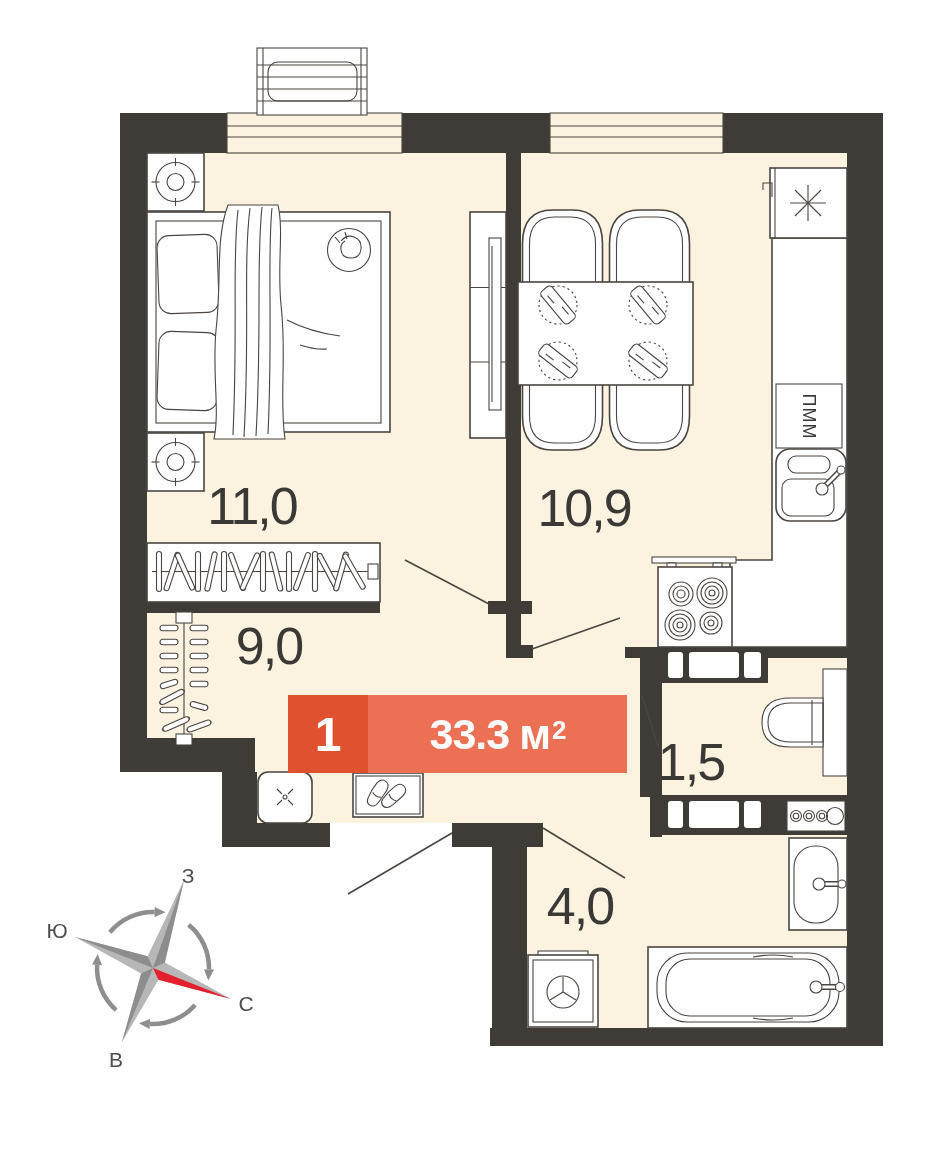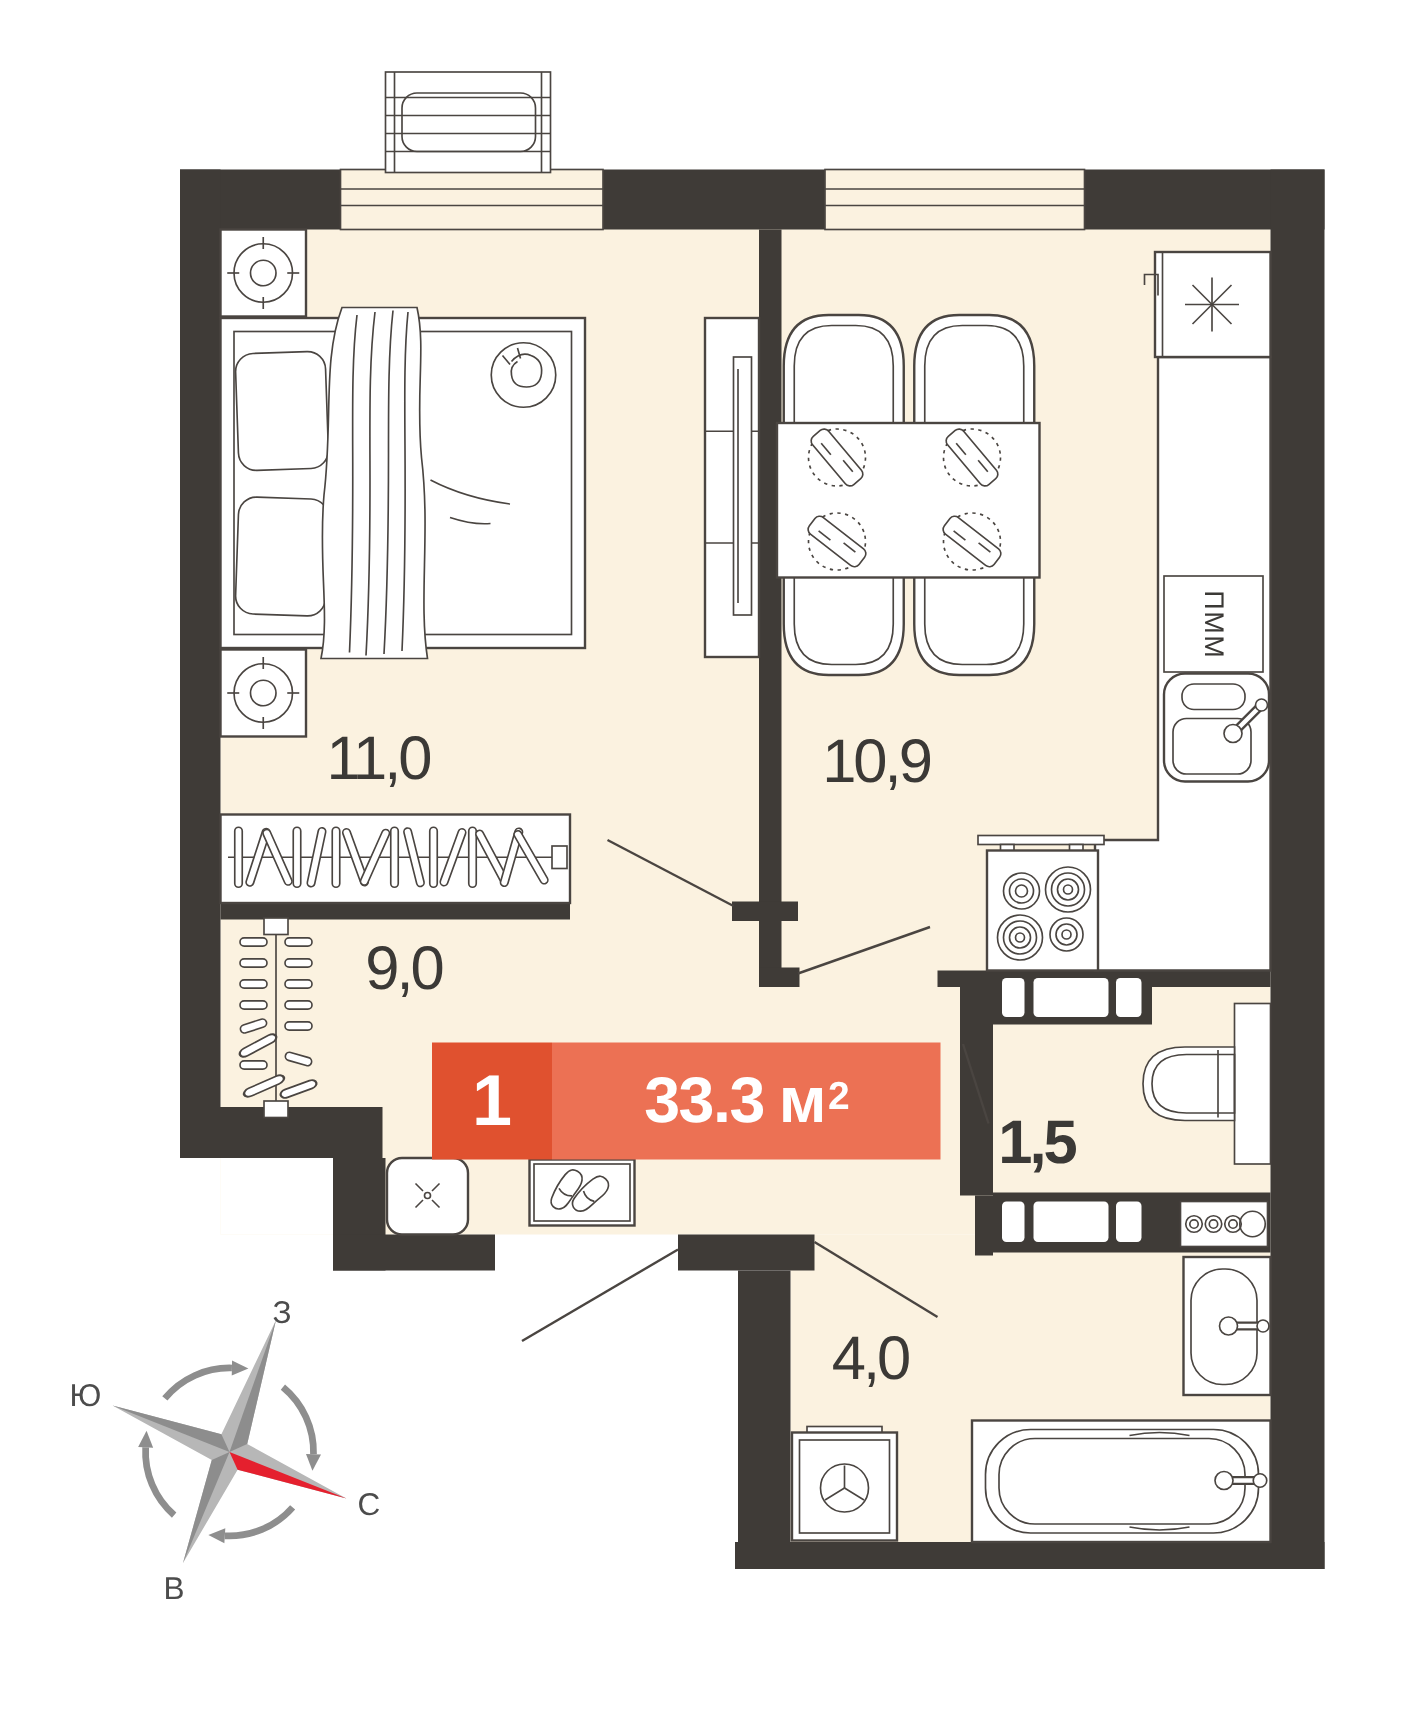--- a/index.html
+++ b/index.html
@@ -9,21 +9,21 @@
   }
   html,body{margin:0;padding:0;background:#fff;}
   .stage{position:relative;width:947px;height:1155px;background:#fff;overflow:hidden;
          font-family:"Liberation Sans",sans-serif;}
   .wall{fill:var(--wall);}
   .floor{fill:var(--floor);}
   .wht{fill:#fff;}
   .fx{fill:#fff;stroke:var(--line);stroke-width:1.6;}
   .ln{fill:none;stroke:var(--line);stroke-width:1.6;}
   .th{stroke-width:1.1;}
-  .rl{position:absolute;transform:translate(-50%,-50%);font-size:41px;font-weight:400;
+  .rl{position:absolute;transform:translate(-50%,-50%);font-size:52px;font-weight:400;
       color:var(--text);letter-spacing:-2px;white-space:nowrap;}
   .badge{position:absolute;left:288px;top:695px;width:339px;height:78px;display:flex;
          color:#fff;font-weight:700;}
   .badge .bnum{width:80px;background:var(--badge-dark);display:flex;align-items:center;
          justify-content:center;font-size:48px;}
   .badge .barea{flex:1;background:var(--badge-light);display:flex;align-items:center;
          justify-content:center;font-size:43px;letter-spacing:-1px;}
   .badge .barea sup{font-size:26px;position:relative;top:-4px;margin-left:2px;}
   .badge .barea .bu{margin-left:10px;}
   .pmm{position:absolute;left:776px;top:384px;width:66px;height:64px;display:flex;
@@ -355,21 +355,21 @@
     <polygon points="153,968 75,937 147.6,956.2" fill="#8d8d8d"></polygon>
     <polygon points="153,968 122,1042 141.2,973.4" fill="#8d8d8d"></polygon>
     <polygon points="153,968 231,999 158.4,979.8" fill="var(--compass-red)"></polygon>
   </g>
 </svg>
 
   
   <span class="rl" style="left:252px;top:506px;">11,0</span>
   <span class="rl" style="left:584px;top:508px;">10,9</span>
   <span class="rl" style="left:269px;top:646px;">9,0</span>
-  <span class="rl" style="left:691px;top:762px;font-weight:bold;">1,5</span>
+  <span class="rl" style="left:691px;top:762px;">1,5</span>
   <span class="rl" style="left:568px;top:906px;margin-left:12px;">4,0</span>
 
   
   <div class="pmm">
     <span>ПММ</span>
   </div>
 
   
   <div class="badge">
     <div class="bnum">1</div>

